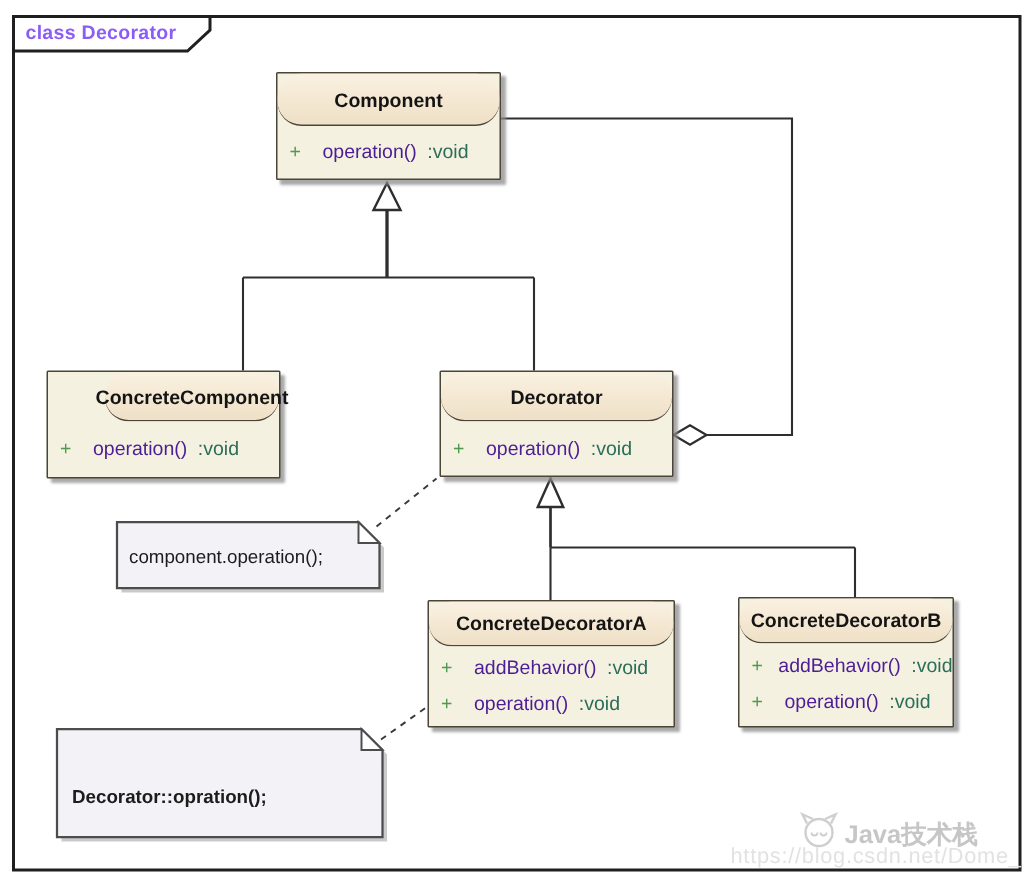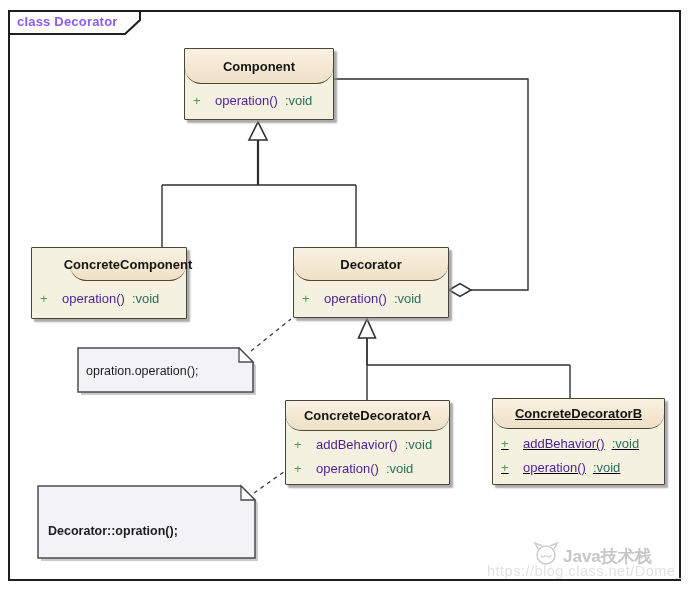--- a/index.html
+++ b/index.html
@@ -141,38 +141,38 @@
         <span class="mtype">:void</span>
       </div>
       <div class="method-row">
         <span class="vis">+</span>
         <span class="mname">operation()</span>
         <span class="mtype">:void</span>
       </div>
     </div>
   </div>
 
-  <div class="class-box" style="left:492px;top:398px;width:173px;height:87px;text-decoration:underline;">
+  <div class="class-box" style="left:492px;top:398px;width:144px;height:87px;">
     <div class="class-header" style="height:30px;">ConcreteDecoratorB</div>
     <div class="class-body" style="height:54px;">
       <div class="method-row">
         <span class="vis">+</span>
         <span class="mname">addBehavior()</span>
         <span class="mtype">:void</span>
       </div>
       <div class="method-row">
         <span class="vis">+</span>
         <span class="mname">operation()</span>
         <span class="mtype">:void</span>
       </div>
     </div>
   </div>
 
-  <div class="note-text" style="left:86px;top:356px;">opration.operation();</div>
+  <div class="note-text" style="left:86px;top:356px;">component.operation();</div>
 
   <div class="note-text" style="left:48px;top:516px;font-weight:bold;">
     <div>Decorator::opration();</div>
   </div>
 
   <div class="watermark-brand">Java技术栈</div>
-  <div class="watermark-url">https://blog.class.net/Dome_</div>
+  <div class="watermark-url">https://blog.csdn.net/Dome_</div>
 
 </div>
 
 </body></html>

